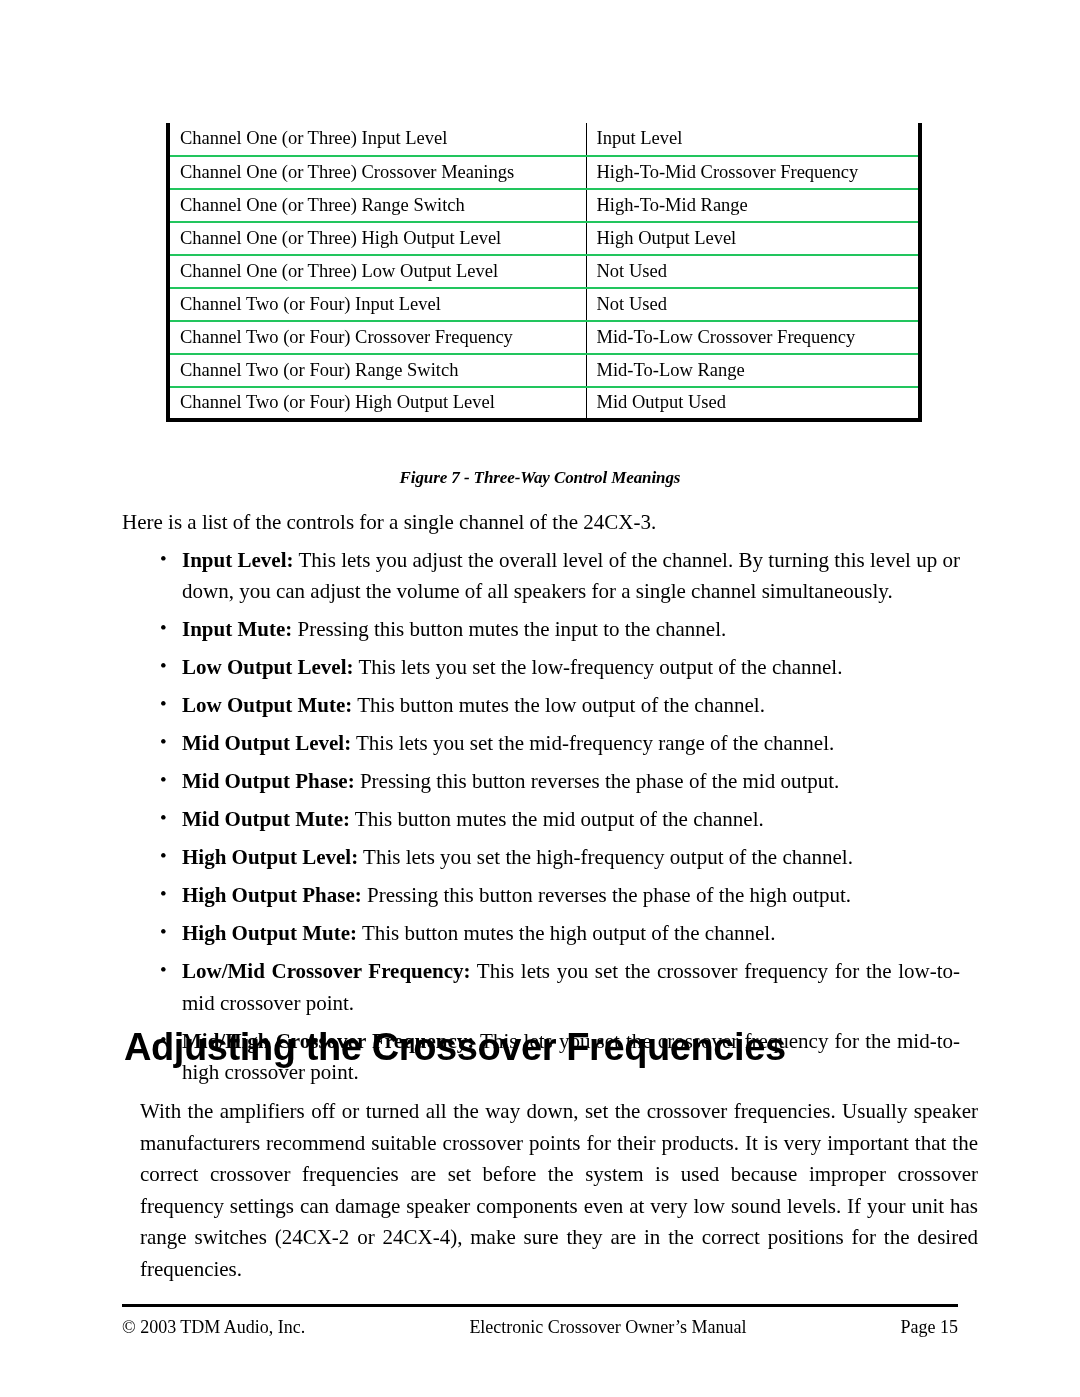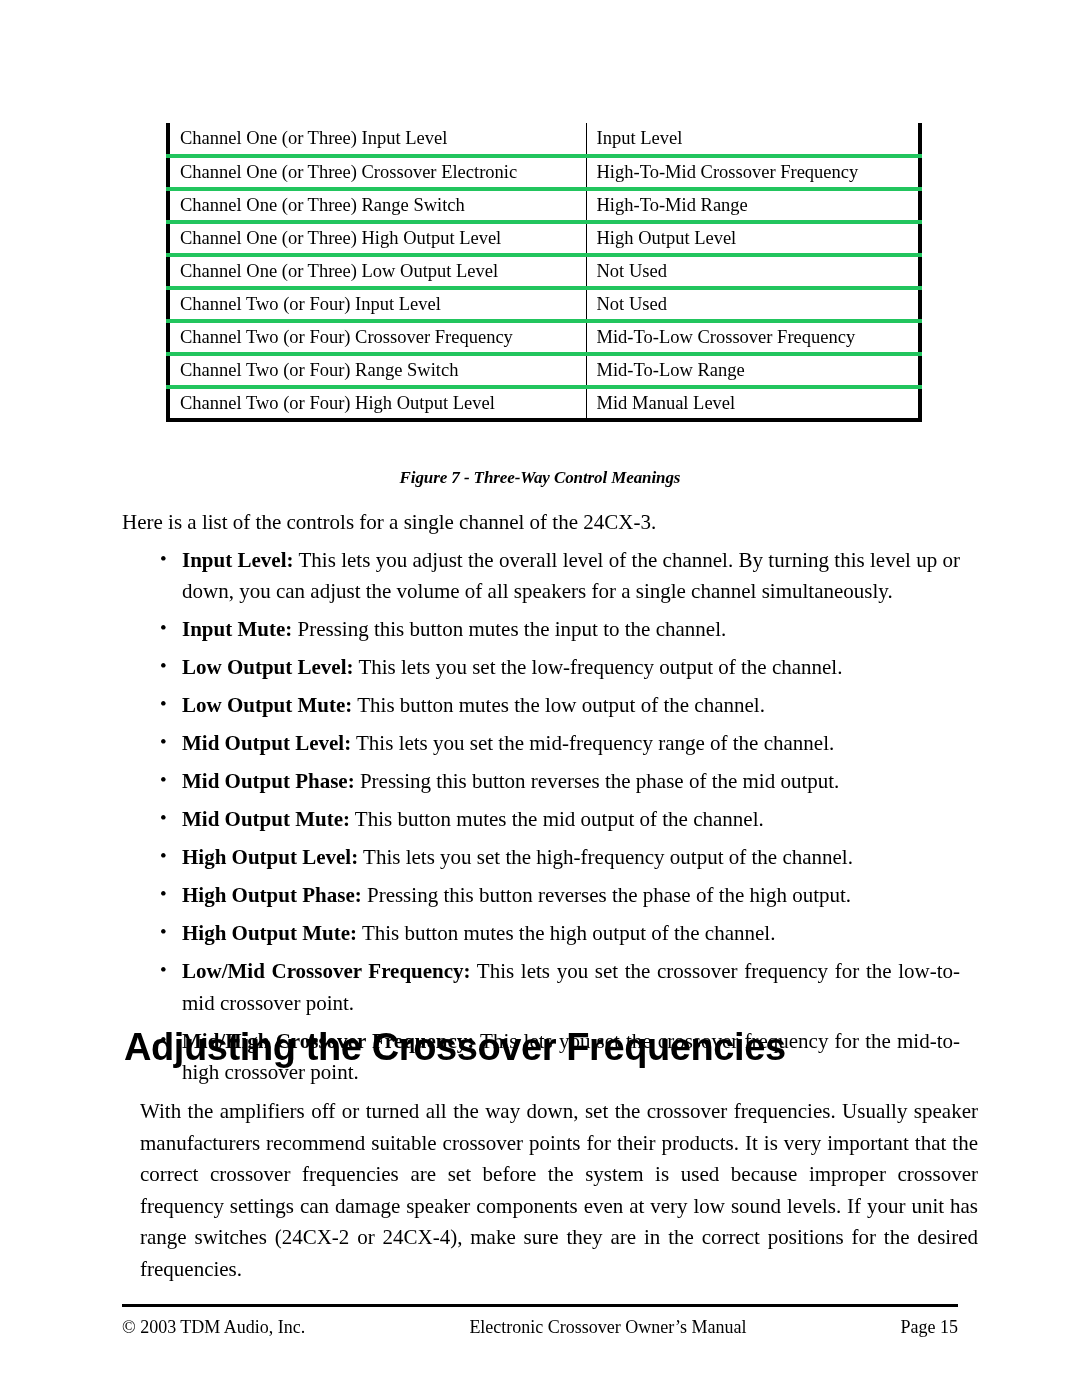--- a/index.html
+++ b/index.html
@@ -35,21 +35,21 @@
     width: 752px;
     border-collapse: collapse;
     border-left: 4px solid #000;
     border-right: 4px solid #000;
     border-bottom: 4px solid #000;
     border-top: 0;
     table-layout: fixed;
   }
   table.control-table td {
     border-right: 1px solid #000;
-    border-bottom: 4px solid #22c55e;
+    border-bottom: 2px solid #22c55e;
     height: 33px;
     padding: 1px 0 2px 10px;
     font-size: 18.5px;
     line-height: 1.0;
     vertical-align: middle;
     white-space: nowrap;
   }
   table.control-table td:last-child { border-right: 0; }
   table.control-table tr:last-child td { border-bottom: 0; }
   table.control-table col.c1 { width: 418px; }
@@ -166,21 +166,21 @@
       <colgroup>
           <col class="c1">
           <col class="c2">
         </colgroup>
       <tbody id="table-body">
           <tr>
             <td>Channel One (or Three) Input Level</td>
             <td>Input Level</td>
           </tr>
           <tr>
-            <td>Channel One (or Three) Crossover Electronic</td>
+            <td>Channel One (or Three) Crossover Meanings</td>
             <td>High-To-Mid Crossover Frequency</td>
           </tr>
           <tr>
             <td>Channel One (or Three) Range Switch</td>
             <td>High-To-Mid Range</td>
           </tr>
           <tr>
             <td>Channel One (or Three) High Output Level</td>
             <td>High Output Level</td>
           </tr>
@@ -195,21 +195,21 @@
           <tr>
             <td>Channel Two (or Four) Crossover Frequency</td>
             <td>Mid-To-Low Crossover Frequency</td>
           </tr>
           <tr>
             <td>Channel Two (or Four) Range Switch</td>
             <td>Mid-To-Low Range</td>
           </tr>
           <tr>
             <td>Channel Two (or Four) High Output Level</td>
-            <td>Mid Manual Level</td>
+            <td>Mid Output Used</td>
           </tr>
         </tbody>
     </table>
   </div>
 
   <div class="figure-caption">Figure 7 - Three-Way Control Meanings</div>
 
   <div class="content">
     <p class="intro">Here is a list of the controls for a single channel of the 24CX-3.</p>
     <ul class="control-list" id="control-list">

